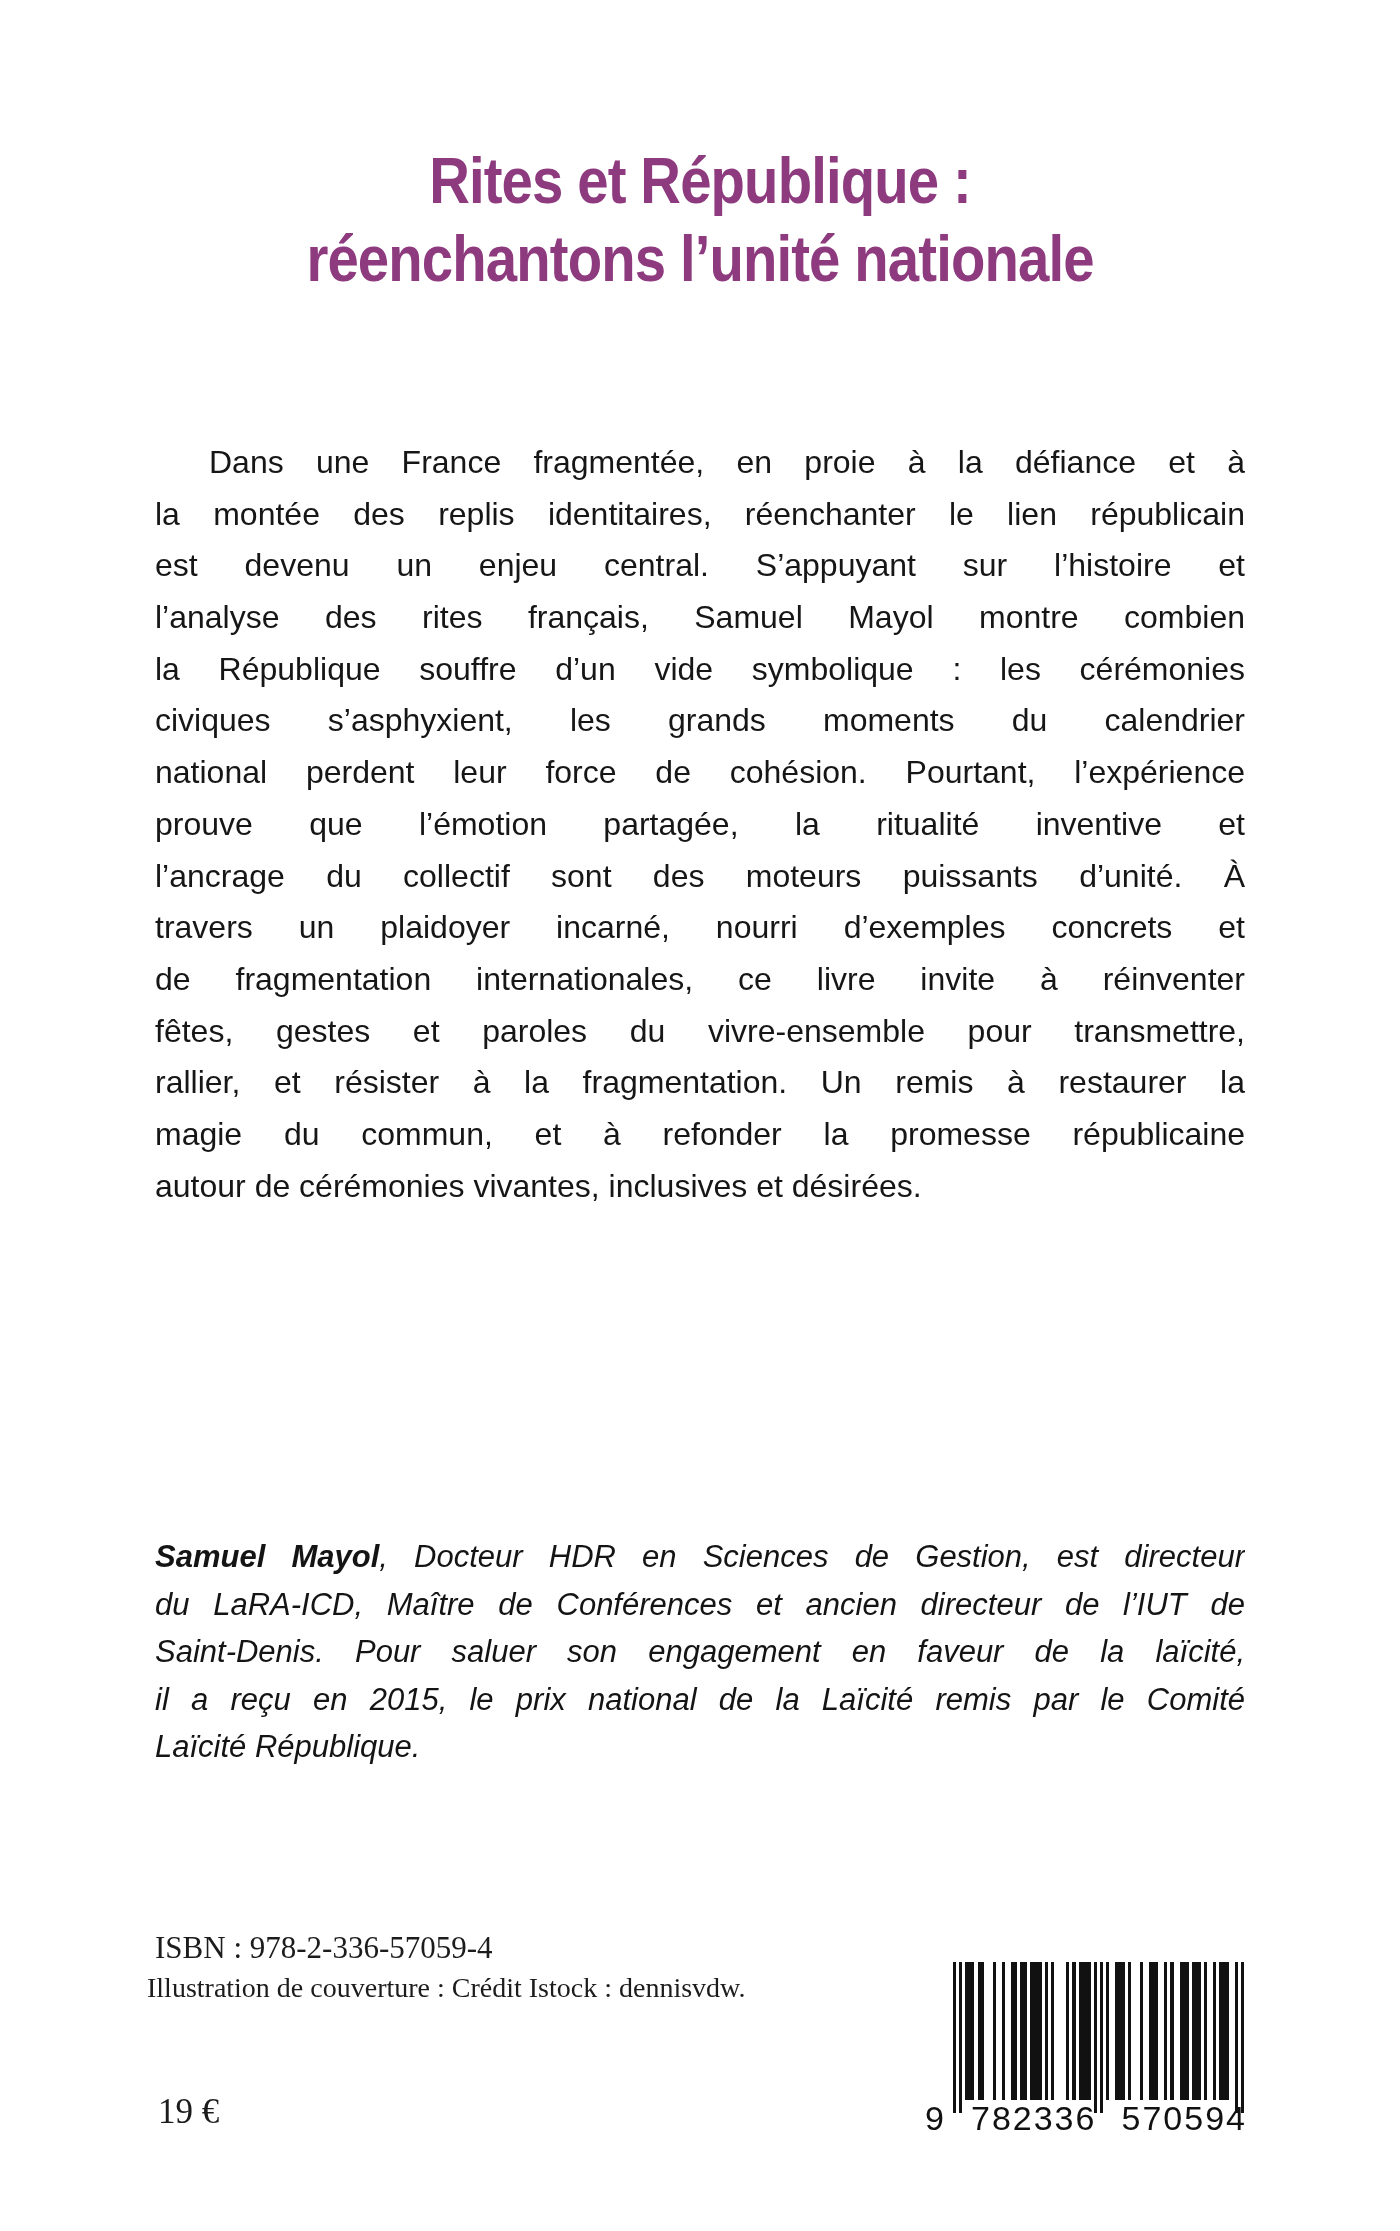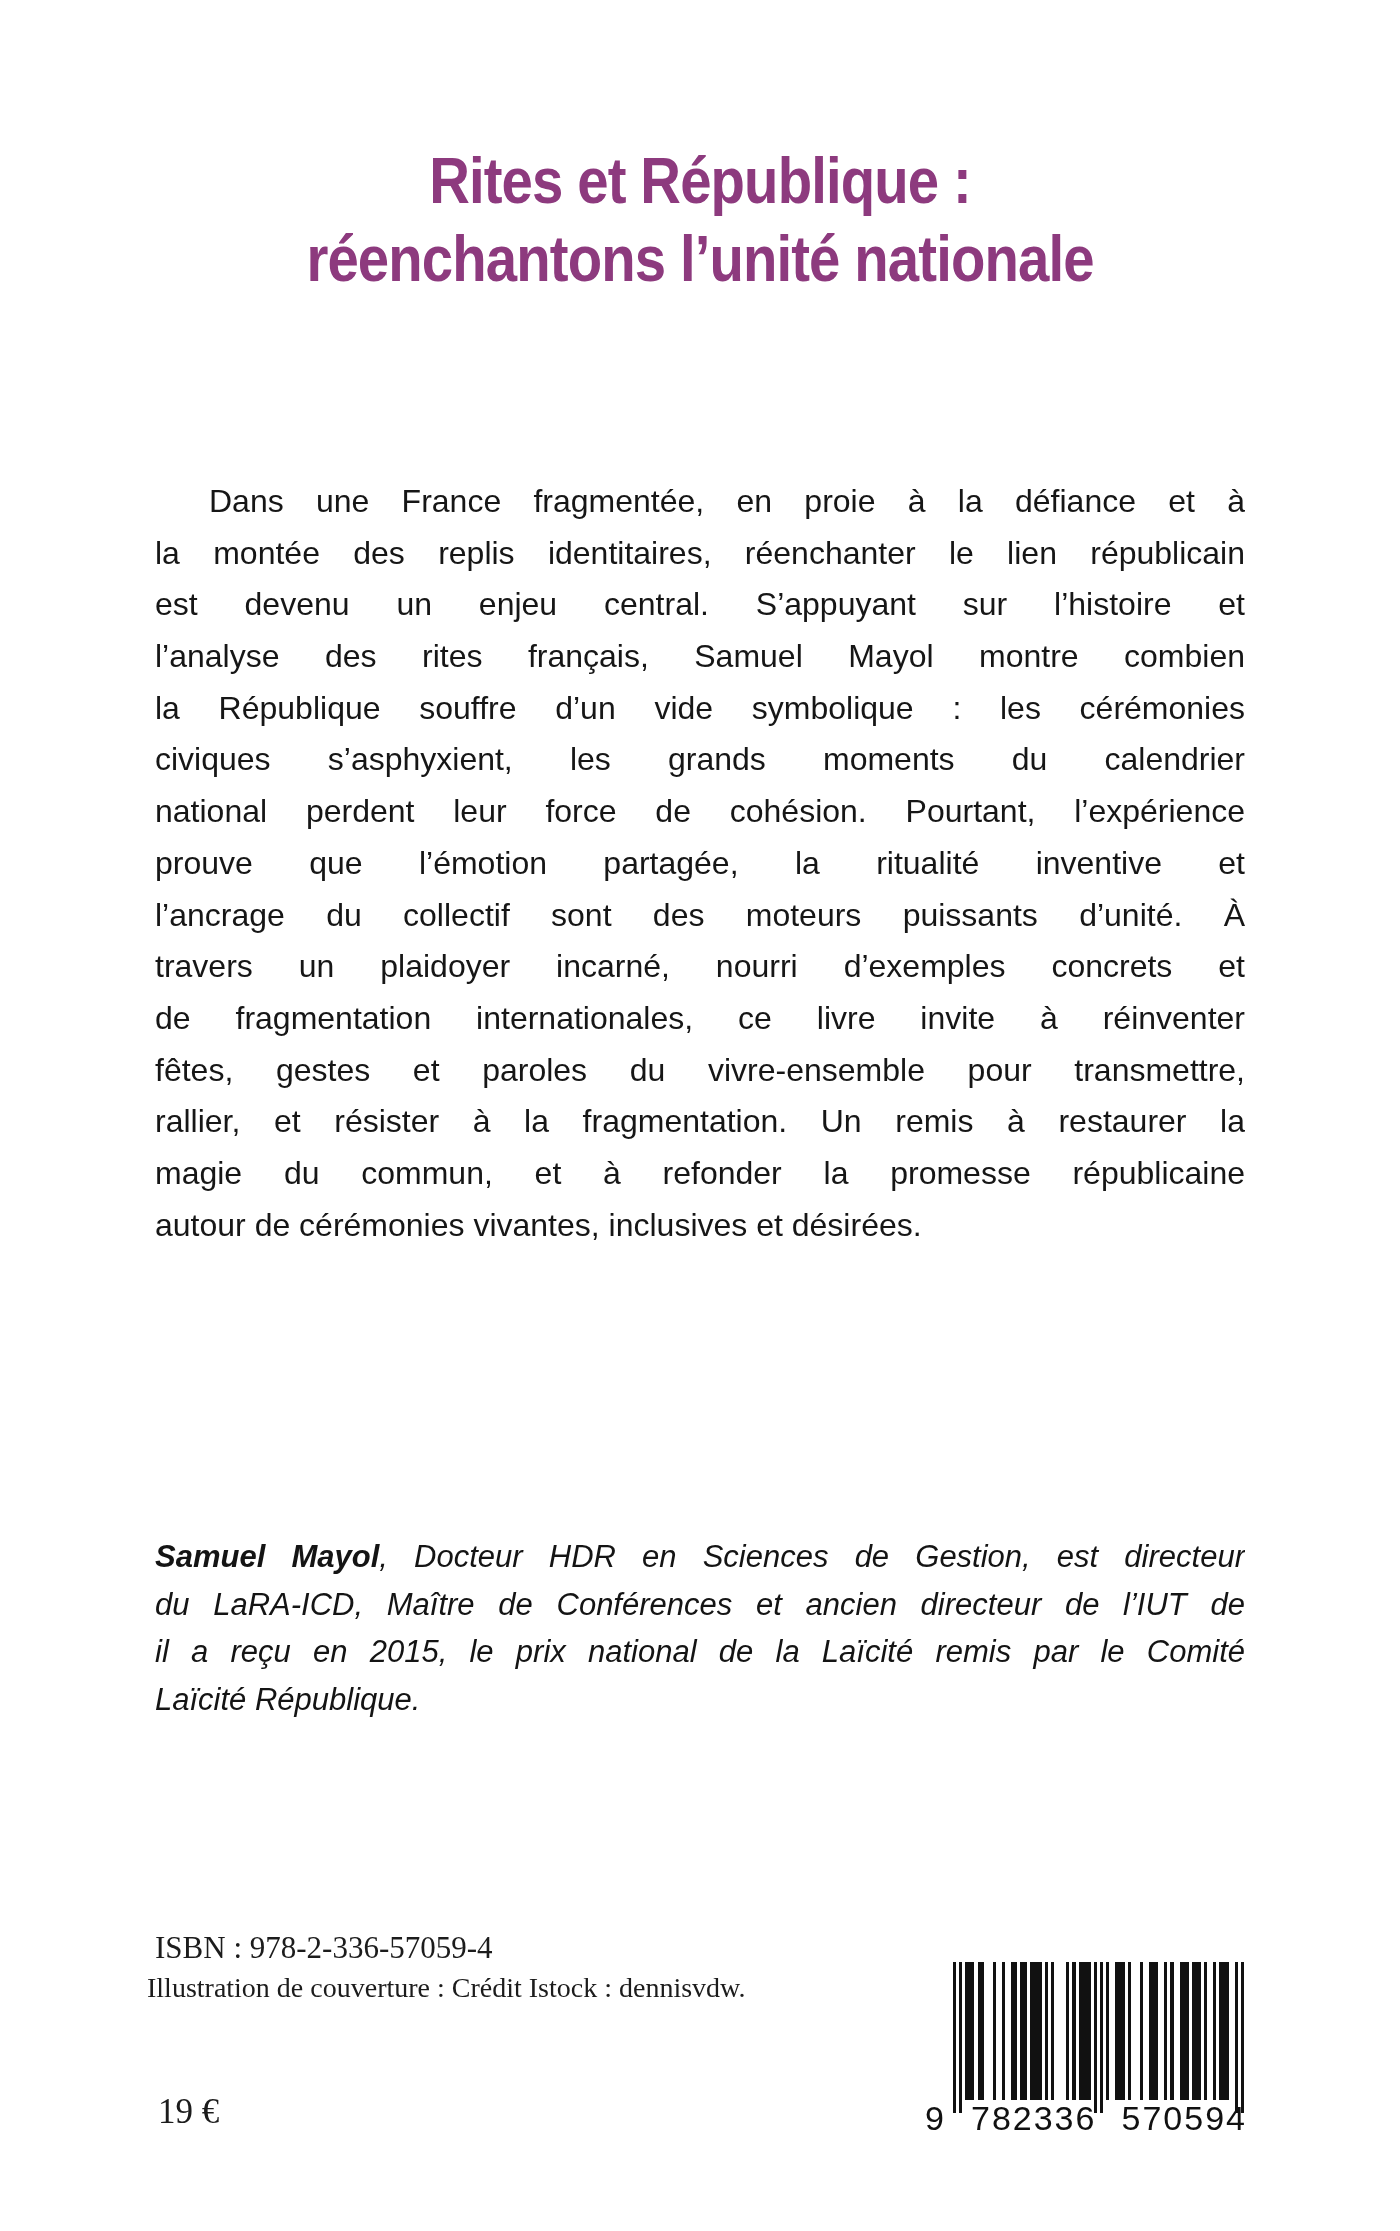--- a/index.html
+++ b/index.html
@@ -44,21 +44,20 @@
     overflow: hidden;
     white-space: nowrap;
   }
   .jline {
     text-align: justify;
     text-align-last: justify;
     white-space: normal;
   }
   .indent {
     text-indent: 54px;
-    margin-top: 39px;
   }
   
   .bio {
     position: absolute;
     left: 155px;
     top: 1492px;
     width: 1090px;
     font-size: 31px;
     font-style: italic;
     line-height: 47.5px;
@@ -137,20 +136,21 @@
     <div class="s-line jline">de fragmentation internationales, ce livre invite à réinventer</div>
     <div class="s-line jline">fêtes, gestes et paroles du vivre-ensemble pour transmettre,</div>
     <div class="s-line jline">rallier, et résister à la fragmentation. Un remis à restaurer la</div>
     <div class="s-line jline">magie du commun, et à refonder la promesse républicaine</div>
     <div class="s-line">autour de cérémonies vivantes, inclusives et désirées.</div>
   </div>
 
   <div class="bio">
     <div class="b-line jline"><span class="name">Samuel Mayol</span><span>, Docteur HDR en Sciences de Gestion, est directeur</span></div>
     <div class="b-line jline">du LaRA-ICD, Maître de Conférences et ancien directeur de l’IUT de</div>
+    <div class="b-line jline">Saint-Denis. Pour saluer son engagement en faveur de la laïcité,</div>
     <div class="b-line jline">il a reçu en 2015, le prix national de la Laïcité remis par le Comité</div>
     <div class="b-line">Laïcité République.</div>
   </div>
 
   <div class="serif credit">Illustration de couverture : Crédit Istock : dennisvdw.</div>
   <div class="serif isbn">ISBN : 978-2-336-57059-4</div>
   <div class="serif price">19 €</div>
 
   <svg class="barcode-svg" width="291" height="151" viewBox="0 0 291 151" shape-rendering="crispEdges">
       <rect x="0.00" y="0" width="3.11" height="151" fill="#111111"></rect>

